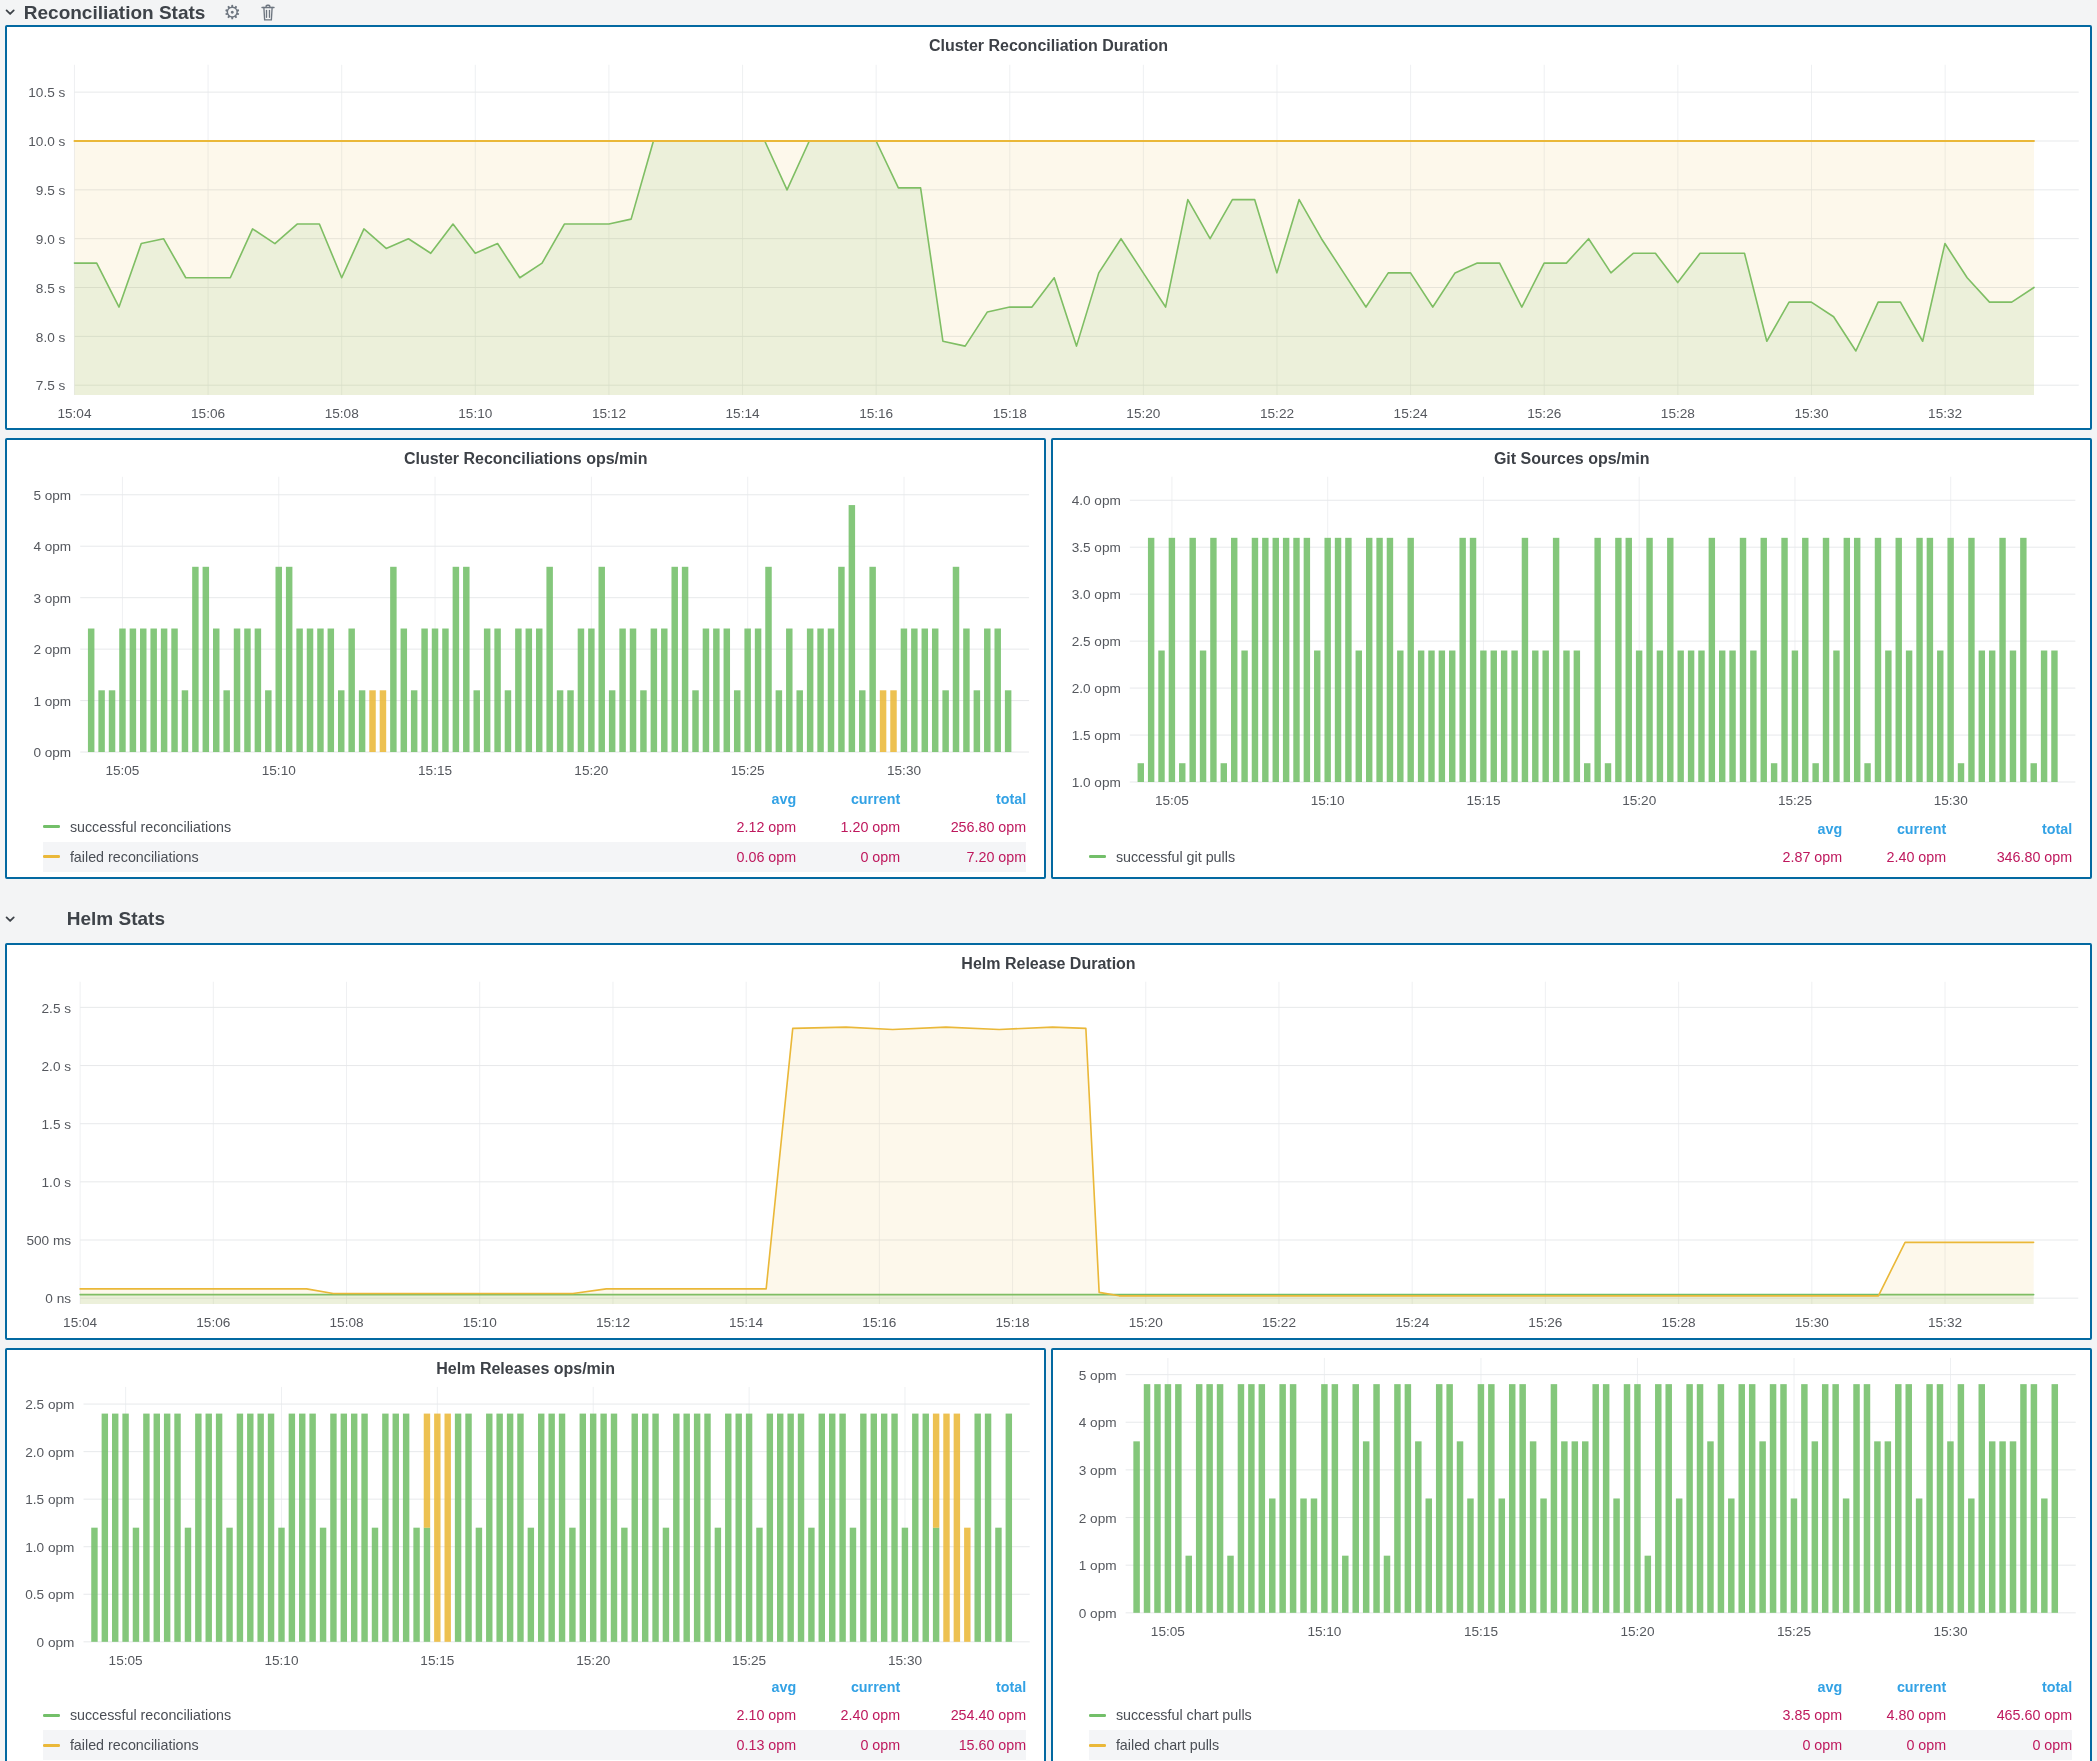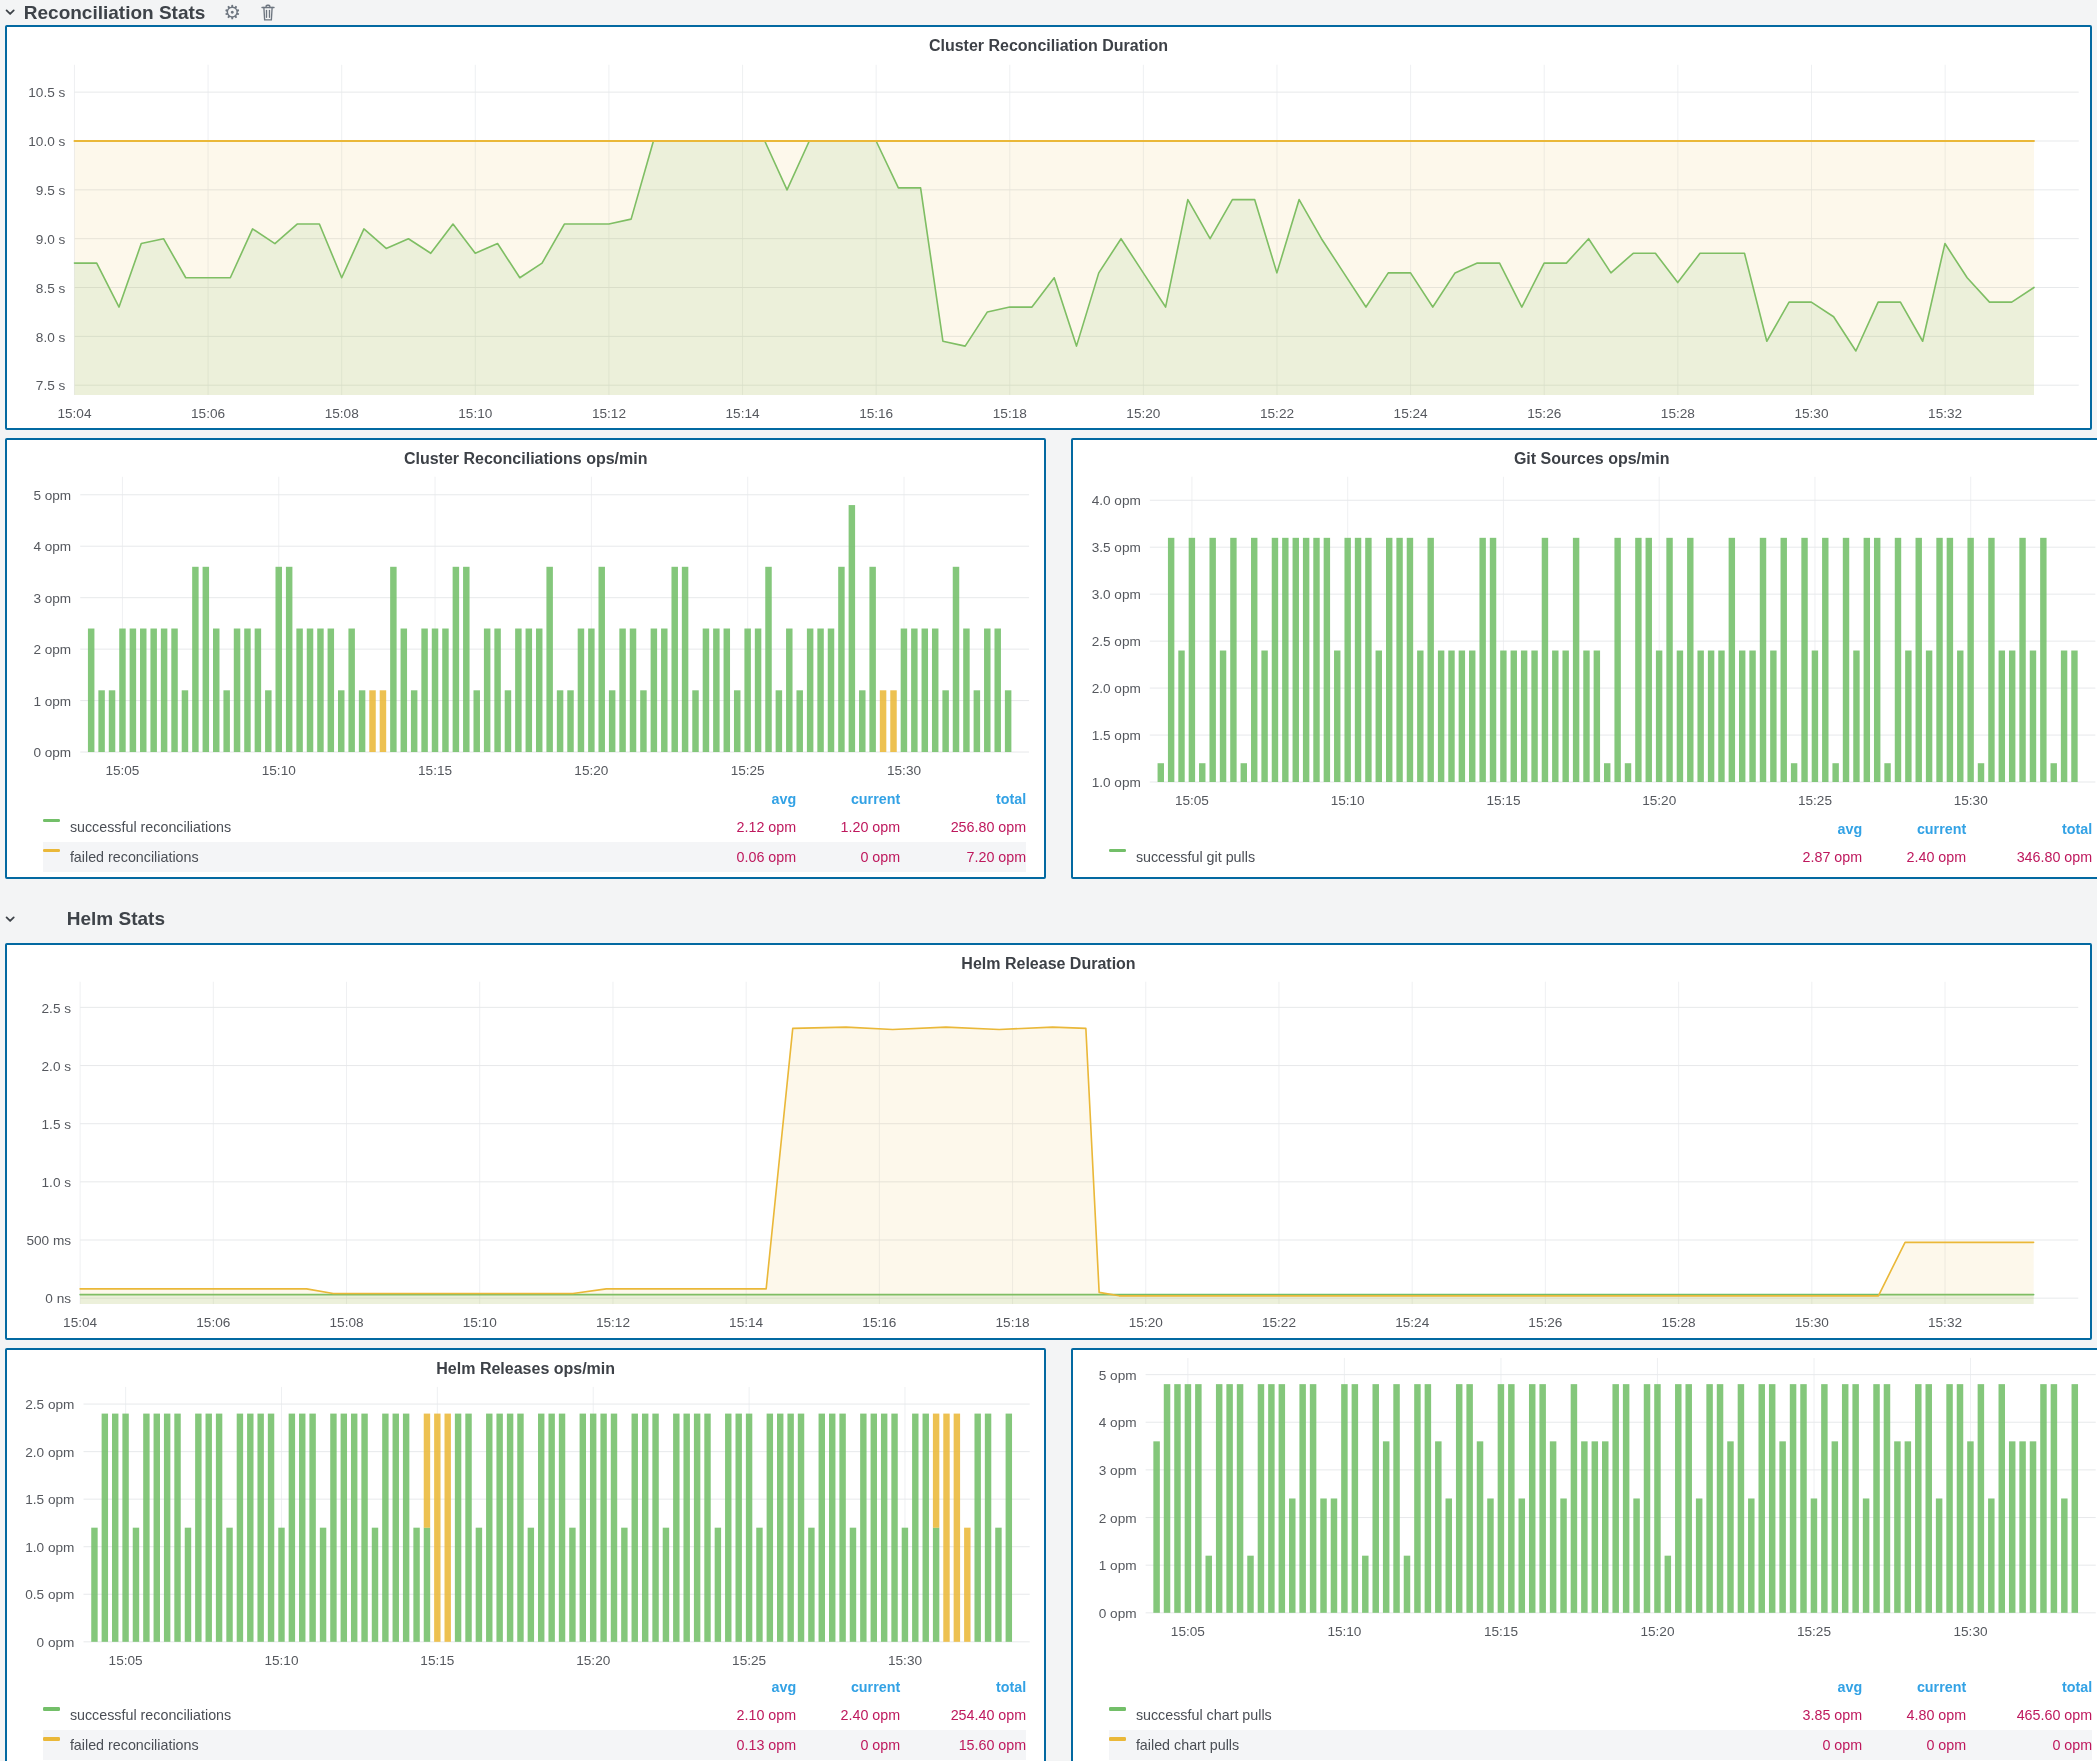--- a/index.html
+++ b/index.html
@@ -6,39 +6,39 @@
   body{
     width:2097px;height:1761px;background:#f3f4f5;overflow:hidden;
     font-family:"Liberation Sans","DejaVu Sans",sans-serif;color:#3e4349;
   }
   .sec{display:flex;align-items:center;height:25px;padding-left:3px;}
   .sec .sec-title{font-size:19px;font-weight:700;color:#3e4349;margin-left:6.5px;}
   .sec .chev{display:flex;align-items:center;}
   .sec .icon-btn{margin-left:18px;color:#6e7680;display:flex;align-items:center;cursor:pointer;}
   .sec2{margin:25px 0 9px;height:30px;gap:43px;}
   .row{margin:0 5.2px 7.8px;}
-  .cols{display:grid;grid-template-columns:1fr 1fr;gap:25px;margin:0 5.2px 7.8px;}
+  .cols{display:grid;grid-template-columns:1fr 1fr;gap:5px;margin:0 5.2px 7.8px;}
   .panel{background:#ffffff;border:2px solid #0369a1;border-radius:1.9px;display:flex;flex-direction:column;box-sizing:border-box;}
   .p-r1{height:405px;}
   .p-r2{height:441px;}
   .p-r3{height:397px;}
   .p-r4{height:420px;}
   .panel-title{text-align:center;padding:10.4px 0 1.3px;font-size:16px;font-weight:600;color:#3d4147;flex:0 0 auto;}
   .chart{flex:1 1 auto;position:relative;min-height:0;}
   .gv{stroke:#eef0f2;stroke-width:1.5;}
   .gh{stroke:#e6e8ea;stroke-width:1.5;}
   .tick{font-family:"Liberation Sans","DejaVu Sans",sans-serif;font-size:21px;fill:#55585e;}
   .legend{flex:0 0 auto;padding:0 18px 5.2px 36px;font-size:14.3px;color:#4a4e55;}
   .lhead,.lrow{display:grid;grid-template-columns:1fr 113px 104px 126px;align-items:center;}
   .lhead{height:26px;}
   .lrow{height:30px;}
   .lrow.striped{background:#f4f5f7;}
   .lcol{color:#33a2e5;font-weight:700;text-align:right;cursor:pointer;}
   .lval{text-align:right;color:#be185d;}
-  .lname{display:flex;}
+  .lname{display:flex;align-items:center;}
   .dash{display:inline-block;width:17px;height:3.2px;border-radius:1.3px;margin-right:9.7px;background:#73bf69;}
   .llabel{cursor:pointer;}
   .gear-glyph{font-size:19.5px;line-height:1;}
 </style>
 </head>
 <body>
 
 <div class="sec">
   <span class="chev">
     <svg width="14.3" height="14.3" viewBox="0 0 16 16">

